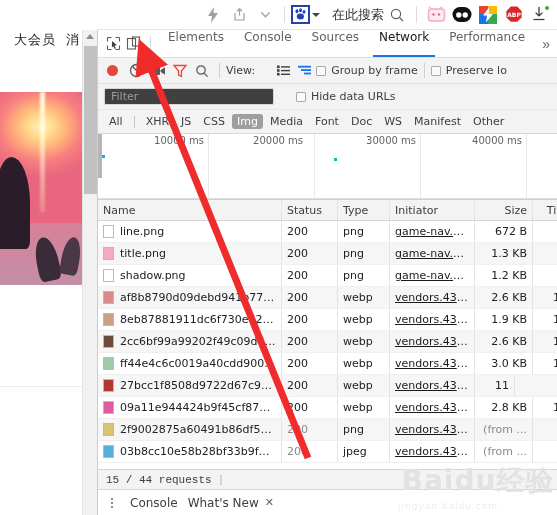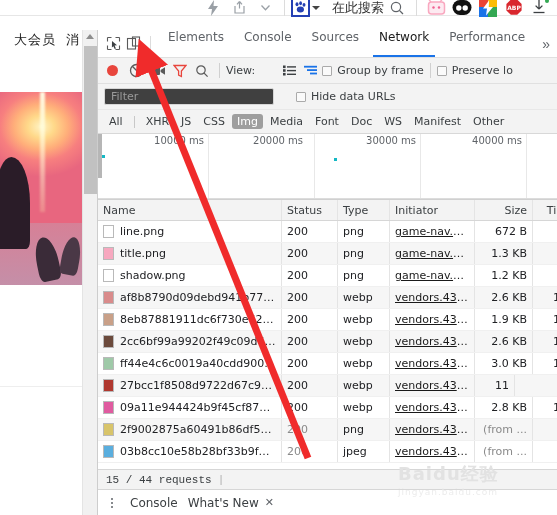--- a/index.html
+++ b/index.html
@@ -6,21 +6,21 @@
   html, body {
     width: 557px; height: 515px;
     font-family: "Liberation Sans", sans-serif;
     background: #ffffff;
     overflow: hidden;
   }
   #root { position: relative; width: 557px; height: 515px; }
 
   
   .browser-bar {
-    position: absolute; left: 0; top: 0; width: 557px; height: 16px;
+    position: absolute; left: 0; top: 0; width: 557px; height: 30px;
     background: #ffffff;
     display: flex; align-items: center;
     border-bottom: 1px solid #e6e6e6;
   }
   .bb-icon {
     width: 26px; height: 26px;
     display: flex; align-items: center; justify-content: center;
     color: #9aa0a6; flex: none;
   }
   .bb-sep { width:1px; height:17px; background:#dcdcdc; margin:0 6px; flex:none; }
@@ -122,21 +122,21 @@
   .dt-more { display:flex;align-items:center;padding:0 7px;color:#5f6368;font-size:14px; }
 
   
   .net-toolbar {
     height:26px; display:flex; align-items:center; background:#f3f3f3;
     border-bottom:1px solid #e0e0e0; padding-left:6px; flex:none;
   }
   .rec-dot { width:11px;height:11px;border-radius:50%;background:#e8453c; margin:0 7px 0 3px; flex:none;}
   .nt-ico { width:22px;height:18px;display:flex;align-items:center;justify-content:center;color:#5a5a5a;flex:none;}
   .nt-sep { width:1px;height:15px;background:#d0d0d0;margin:0 6px;flex:none;}
-  .nt-label { font-size:11px;color:#3c4043;margin-right:23px;white-space:nowrap;font-family:"DejaVu Sans",sans-serif;}
+  .nt-label { font-size:11px;color:#3c4043;margin-right:17px;white-space:nowrap;font-family:"DejaVu Sans",sans-serif;}
   .nt-check {
     width:10px;height:10px;border:1px solid #aaa;background:#fafafa;border-radius:1px;
     margin-right:5px;flex:none;
   }
   .nt-text { font-size:11px;color:#3c4043;white-space:nowrap;font-family:"DejaVu Sans",sans-serif;}
 
   
   .filter-row {
     height:26px; display:flex;align-items:center; background:#f3f3f3;
     border-bottom:1px solid #e8e8e8; padding-left:6px; flex:none;
@@ -219,22 +219,22 @@
   .dots { width:16px;display:flex;flex-direction:column;align-items:center;gap:2px;}
   .dots i { width:2px;height:2px;background:#5f6368;display:block;border-radius:50%; }
   .drawer-tab { font-size:12px;color:#3c4043;margin-left:10px;font-family:"DejaVu Sans",sans-serif; }
   .drawer-close { font-size:11px;color:#5f6368;margin-left:6px; }
 
   
   .watermark {
     position:absolute; left:398px; top:462px; width:160px; height:48px;
     pointer-events:none; z-index:40;
   }
-  .wm-main { font-size:18px; color:#e2e2e2; font-weight:bold; letter-spacing:1px;
-             font-family:"DejaVu Sans",sans-serif; }
+  .wm-main { font-size:28px; color:#e2e2e2; font-weight:bold; letter-spacing:1px;
+             font-family:"DejaVu Sans",sans-serif;text-align:center; }
   .wm-sub { font-size:9px; color:#ececec; letter-spacing:1px; margin-top:1px;
             font-family:"DejaVu Sans",sans-serif; }
 
   
   .annot { position:absolute; left:0; top:0; width:557px; height:515px;
            pointer-events:none; z-index:50; }
 </style>
 </head>
 <body>
 

